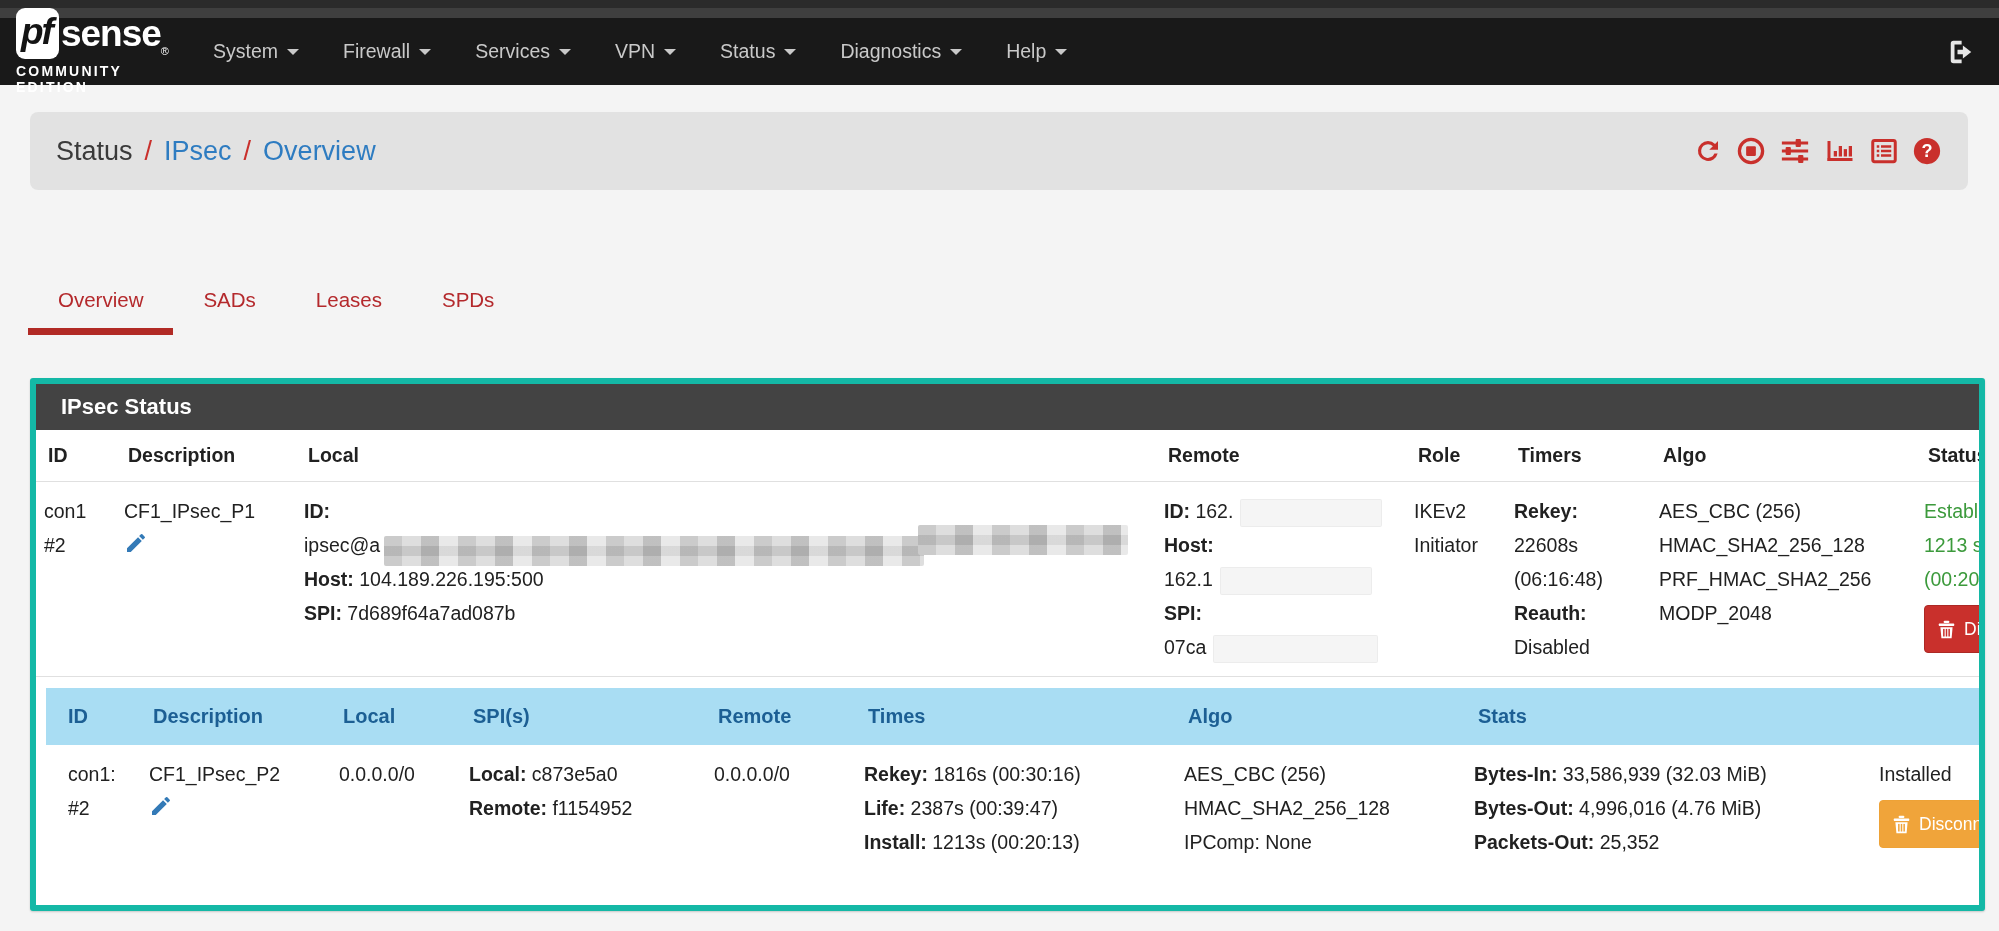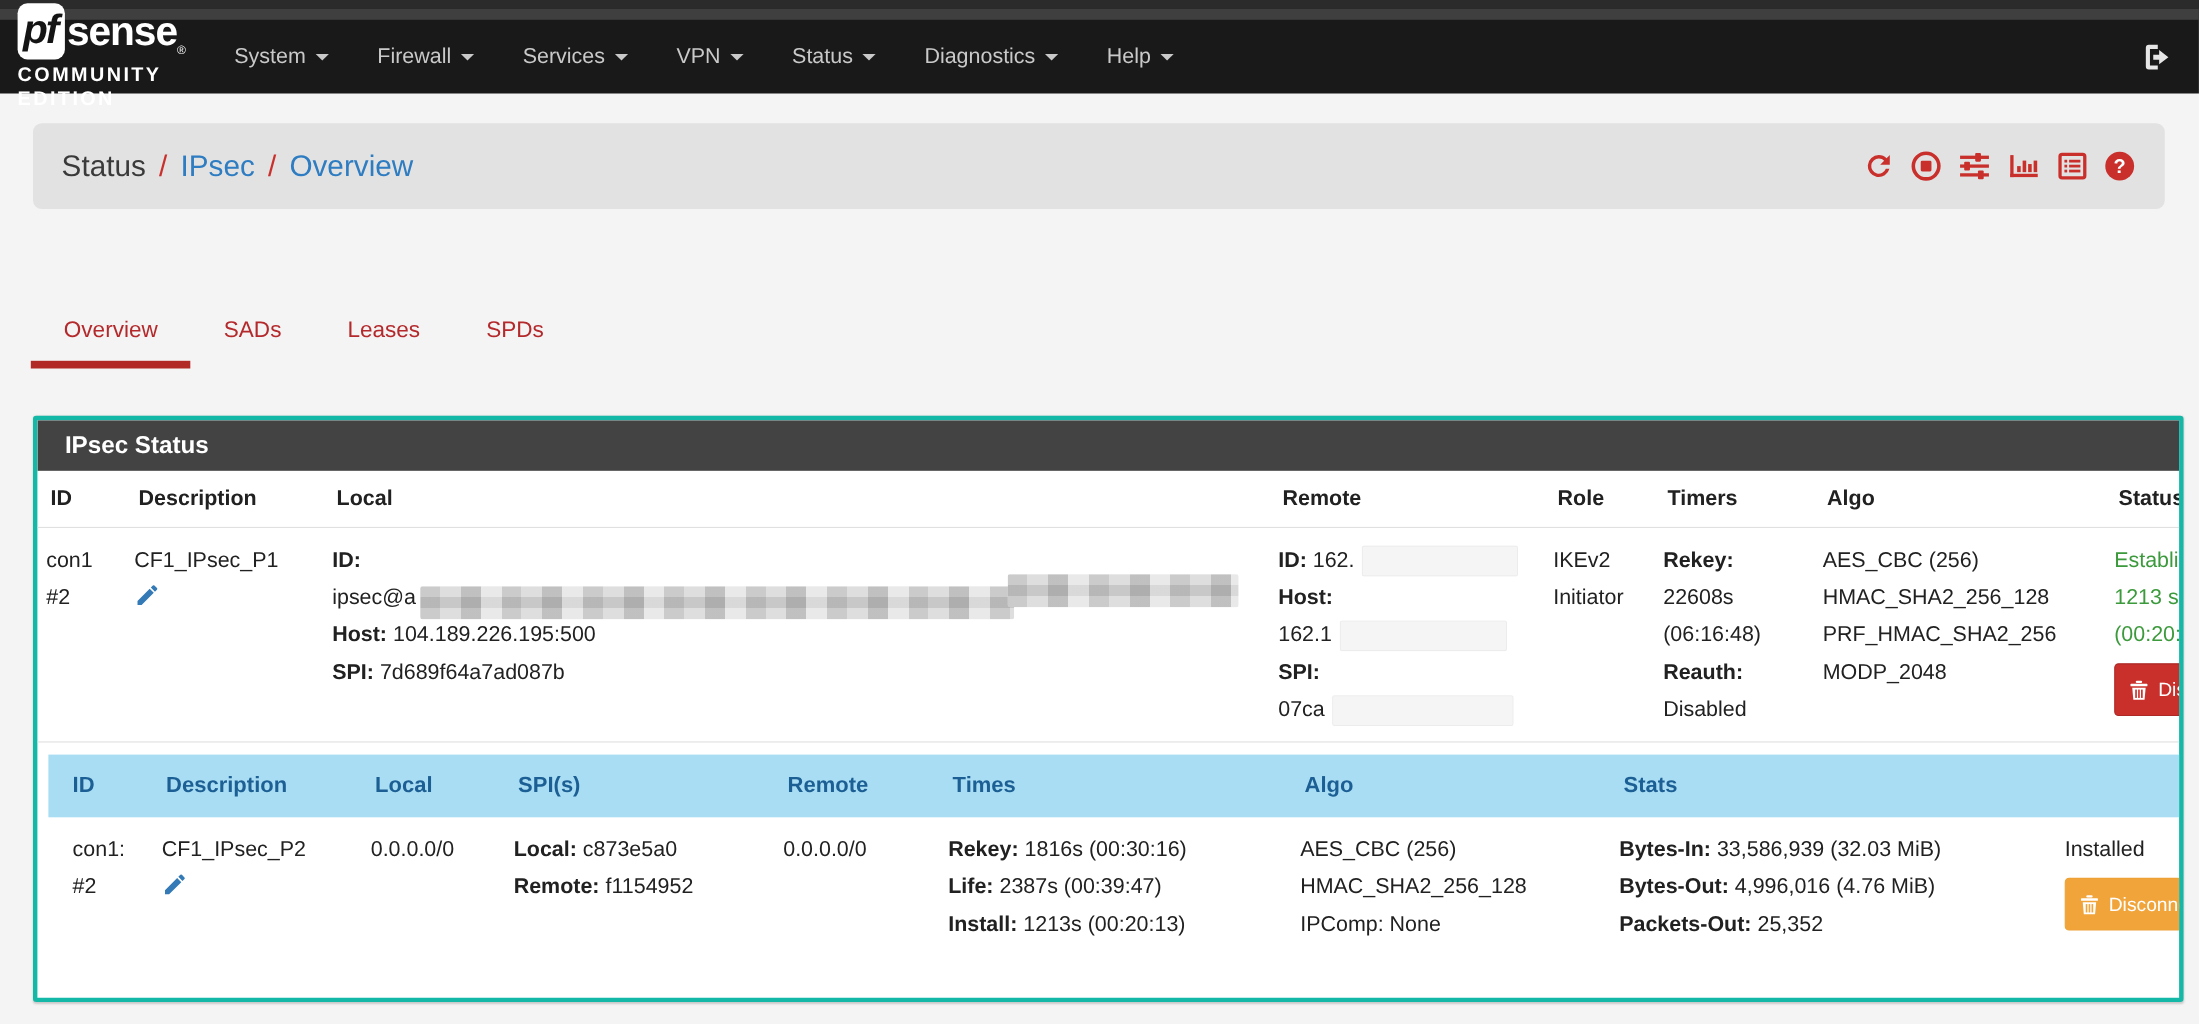--- a/index.html
+++ b/index.html
@@ -16,21 +16,21 @@
   .navbar-inner{display:flex;align-items:center;height:67px;}
   .brand{margin-left:16px;display:flex;flex-direction:column;justify-content:center;width:160px;flex:0 0 auto;}
   .brand-row{display:flex;align-items:center;line-height:1;}
   .brand-box{
     background:#ffffff;color:#141414;border-radius:9px;
     font-weight:bold;font-style:italic;font-size:37px;
     padding:5px 7px 9px 5px;letter-spacing:-2px;
   }
   .brand-name{color:#ffffff;font-weight:bold;font-size:37px;letter-spacing:-1px;margin-left:2px;}
   .brand-reg{color:#ffffff;font-size:11px;align-self:flex-end;margin-bottom:2px;}
-  .brand-edition{color:#ffffff;font-size:18px;font-weight:bold;letter-spacing:2.2px;margin-top:4px;}
+  .brand-edition{color:#ffffff;font-size:14px;font-weight:bold;letter-spacing:2.2px;margin-top:4px;}
   .nav-items{display:flex;align-items:center;margin-left:15px;flex:1 1 auto;}
   .nav-item{
     color:#c9c9c9;font-size:19.5px;text-decoration:none;
     padding:14px 22px;display:flex;align-items:center;cursor:pointer;justify-content:center;
   }
   .caret{
     display:inline-block;width:0;height:0;margin-left:9px;
     border-left:6px solid transparent;border-right:6px solid transparent;
     border-top:6.5px solid #c9c9c9;
   }
@@ -48,21 +48,21 @@
   .crumb-icon{display:flex;align-items:center;cursor:pointer;}
   
   .tabs{margin:78px 30px 0 28px;display:flex;align-items:flex-end;}
   .tab{
     color:#b4292c;font-size:20.5px;text-decoration:none;cursor:pointer;
     padding:20px 30px 16px 30px;border-bottom:7px solid transparent;
   }
   .tab.active{border-bottom-color:#b12a25;}
   
   .panel{
-    margin:43px 14px 0 30px;background:#ffffff;border:4px solid #14b8a6;
+    margin:43px 14px 0 30px;background:#ffffff;border:6px solid #14b8a6;
     border-radius:3px;box-shadow:0 1px 2px rgba(0,0,0,0.18);
     overflow:hidden;height:533px;box-sizing:border-box;
   }
   .panel-heading{
     background:#434343;color:#ffffff;font-weight:bold;font-size:22px;
     padding:10px 10px 10px 25px;line-height:26px;
   }
   .trow{display:grid;}
   .tbl1 .trow{grid-template-columns:80px 180px 860px 250px 100px 145px 265px 210px;width:2090px;}
   .tbl2 .trow{grid-template-columns:95px 190px 130px 245px 150px 320px 290px 405px 210px;width:2035px;margin-left:10px;}

